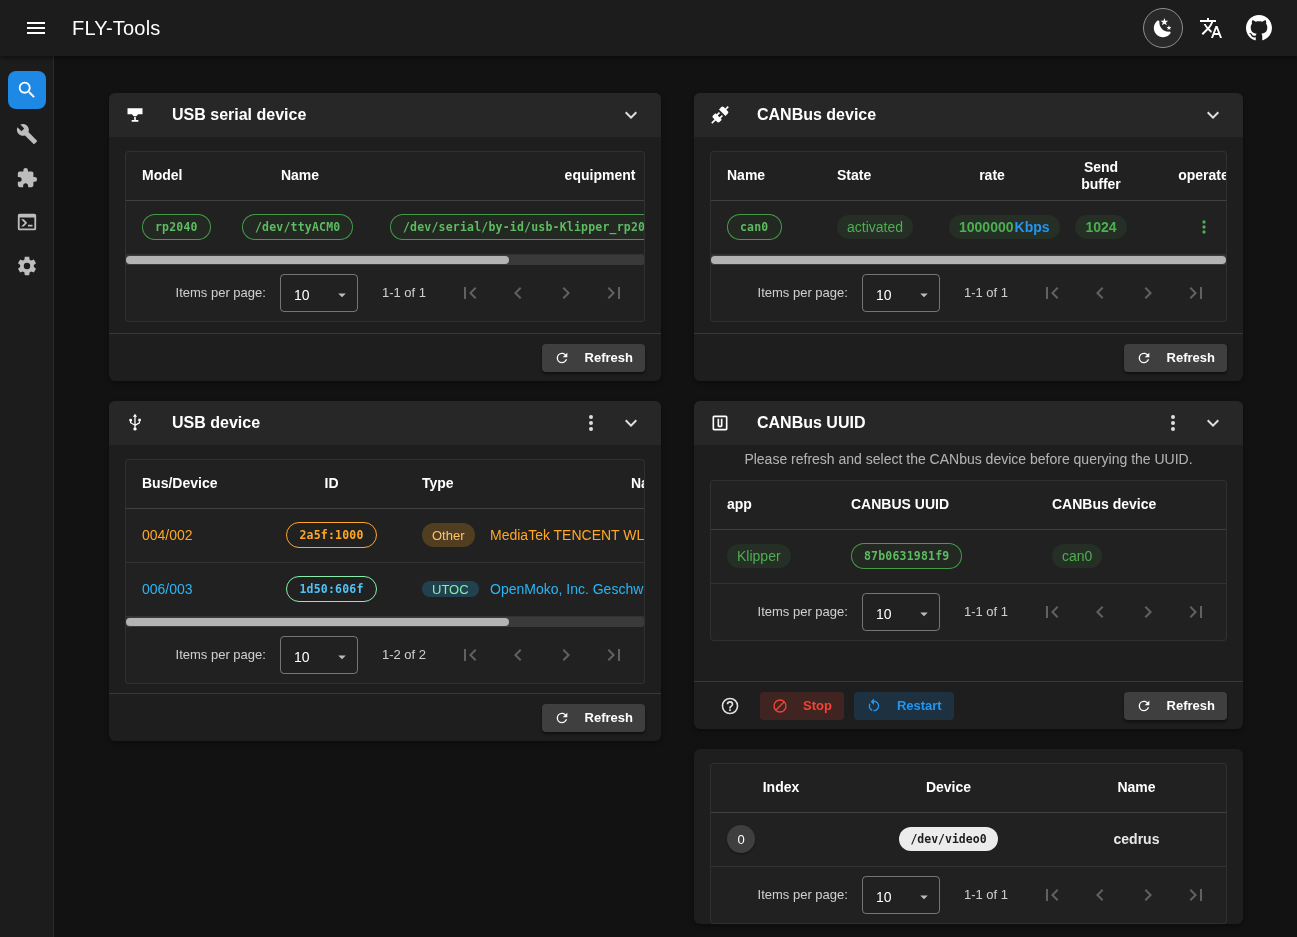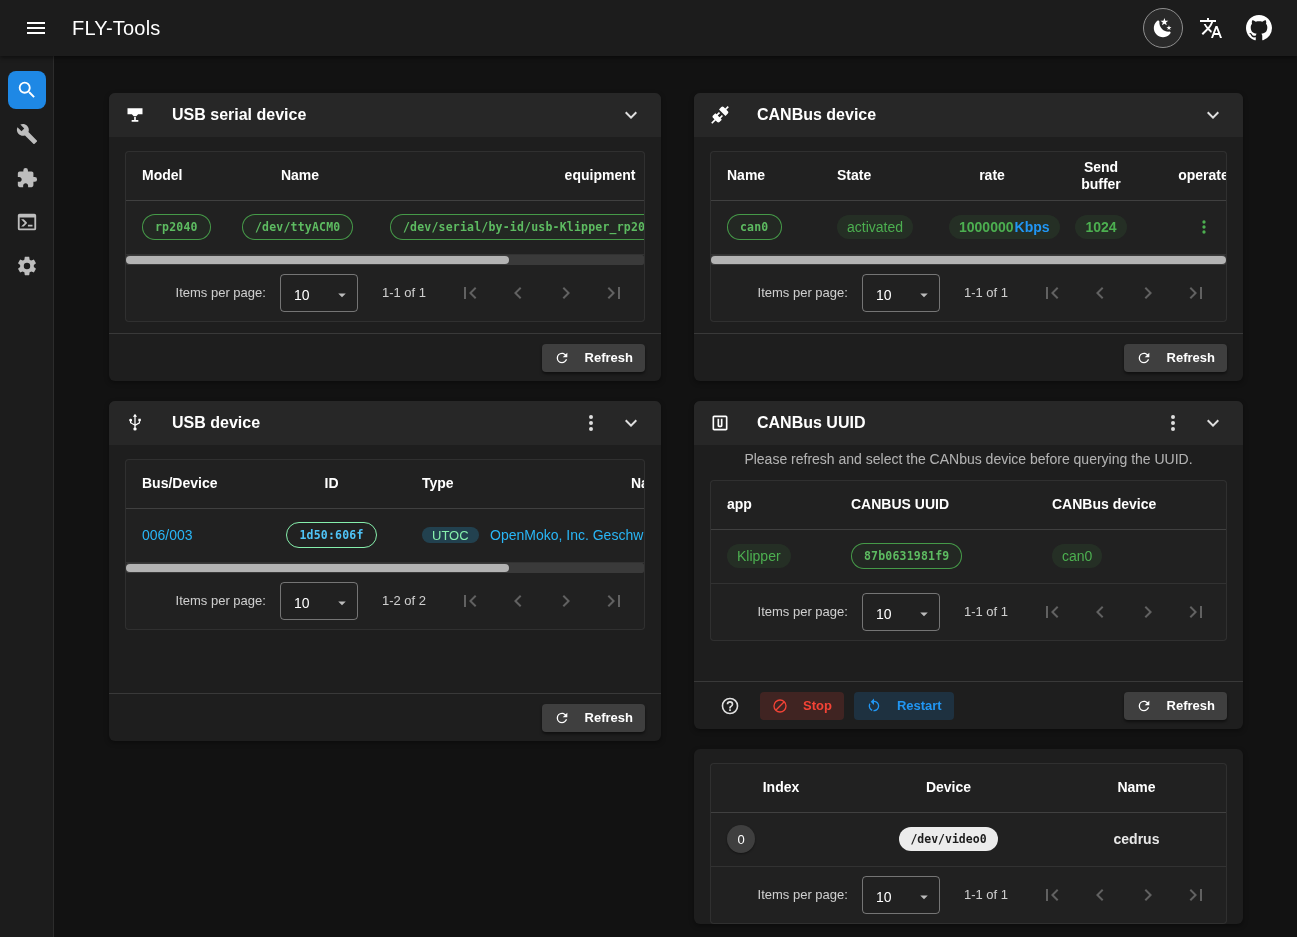--- a/index.html
+++ b/index.html
@@ -340,20 +340,26 @@
               <thead>
                   <tr>
                 <th class="al">Bus/Device</th>
                 <th class="ac">ID</th>
                 <th class="al">Type</th>
                 <th class="ac">Name</th>
               </tr>
                 </thead>
               <tbody>
                 <tr>
+                  <td class="al txt-amber">004/002</td>
+                  <td class="ac"><span class="chip chip-outline-amber mono">2a5f:1000</span></td>
+                  <td class="al"><span class="chip chip-tonal-amber">Other</span></td>
+                  <td class="al txt-amber">MediaTek TENCENT WL</td>
+                </tr>
+                <tr>
                   <td class="al txt-blue">006/003</td>
                   <td class="ac"><span class="chip chip-outline-blue mono">1d50:606f</span></td>
                   <td class="al"><span class="chip chip-tonal-blue">UTOC</span></td>
                   <td class="al txt-blue">OpenMoko, Inc. Geschw</td>
                 </tr>
               </tbody>
             </table>
           </div>
           <div class="hscroll">
               <div class="thumb w74"></div>

